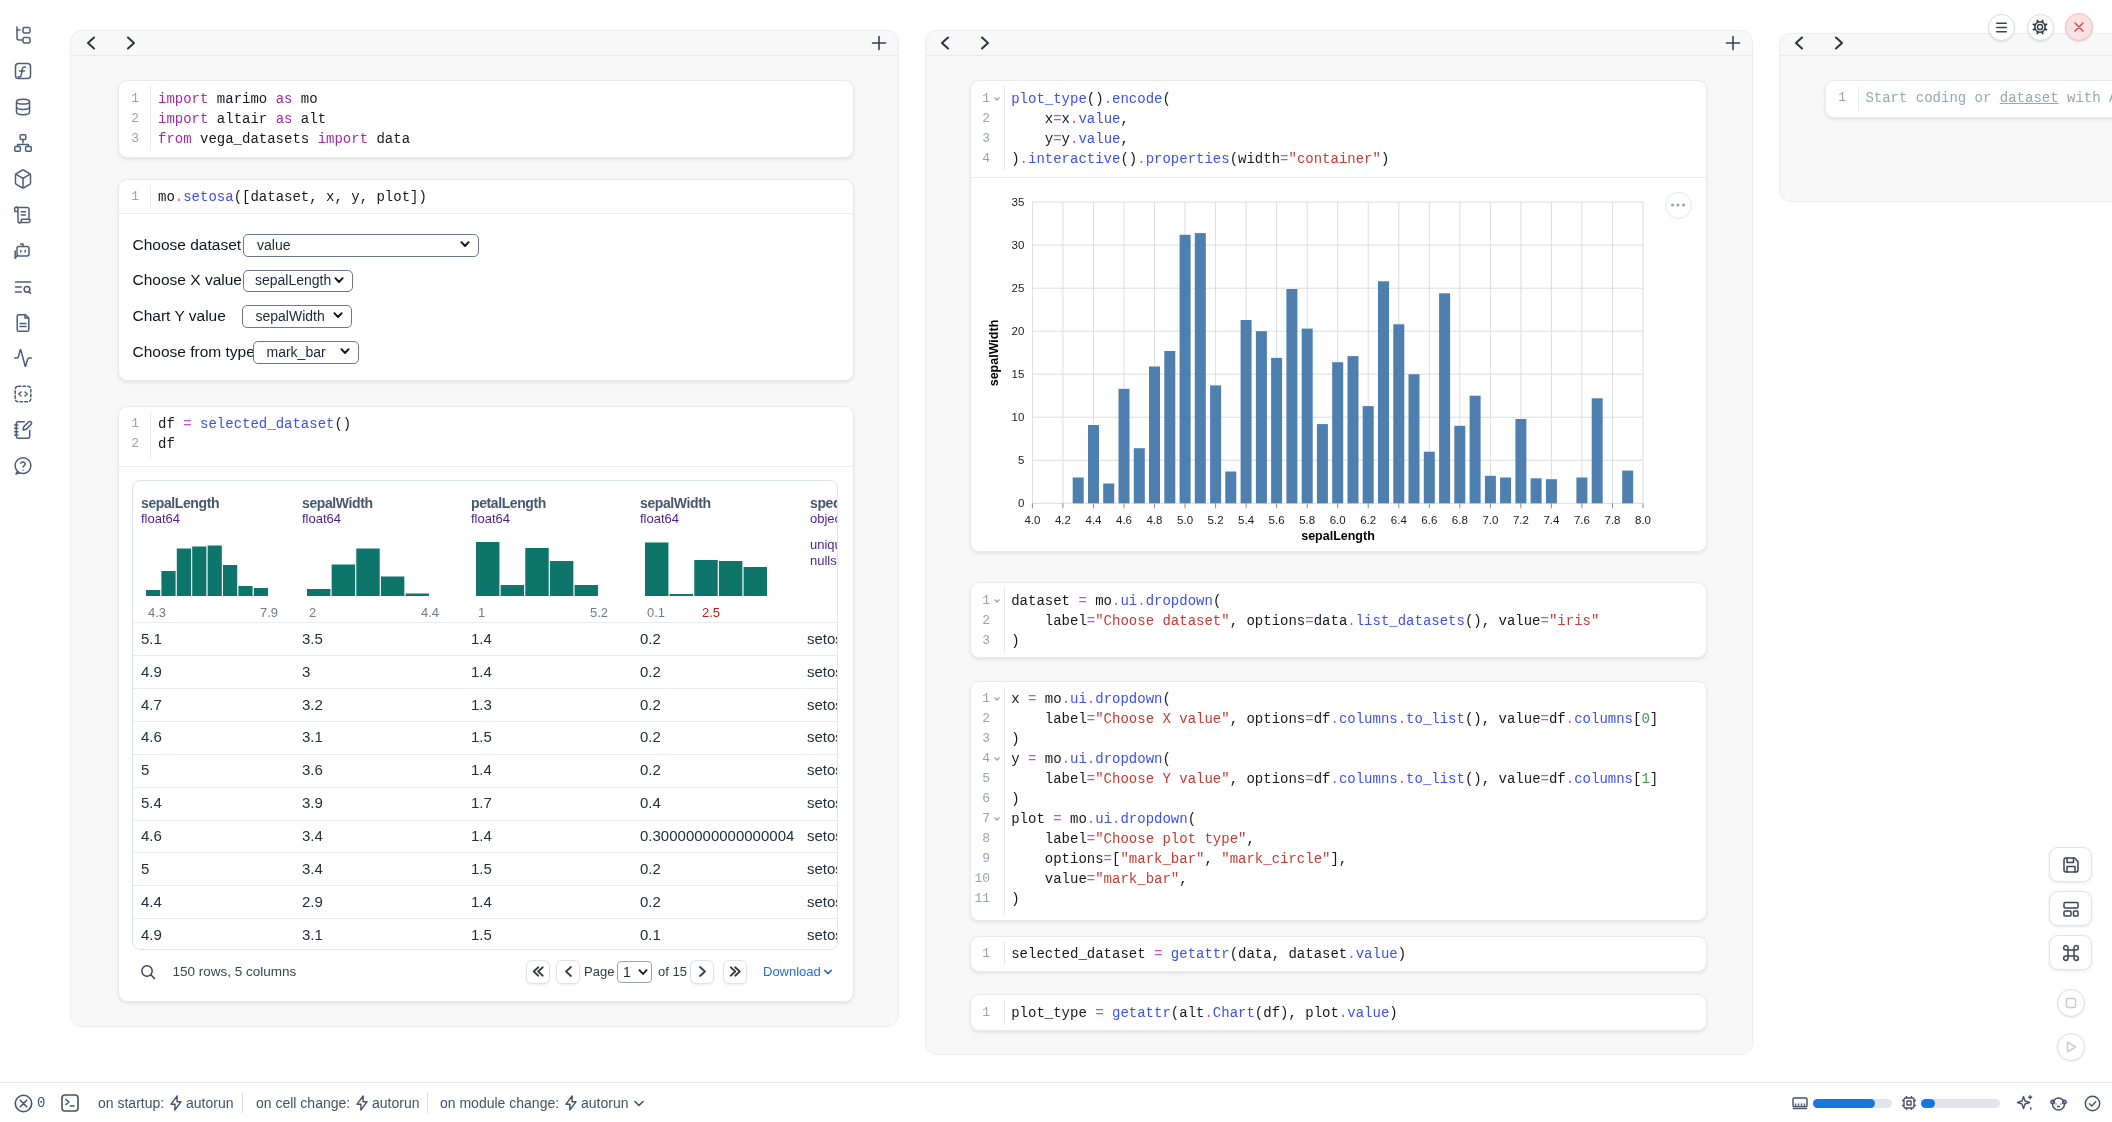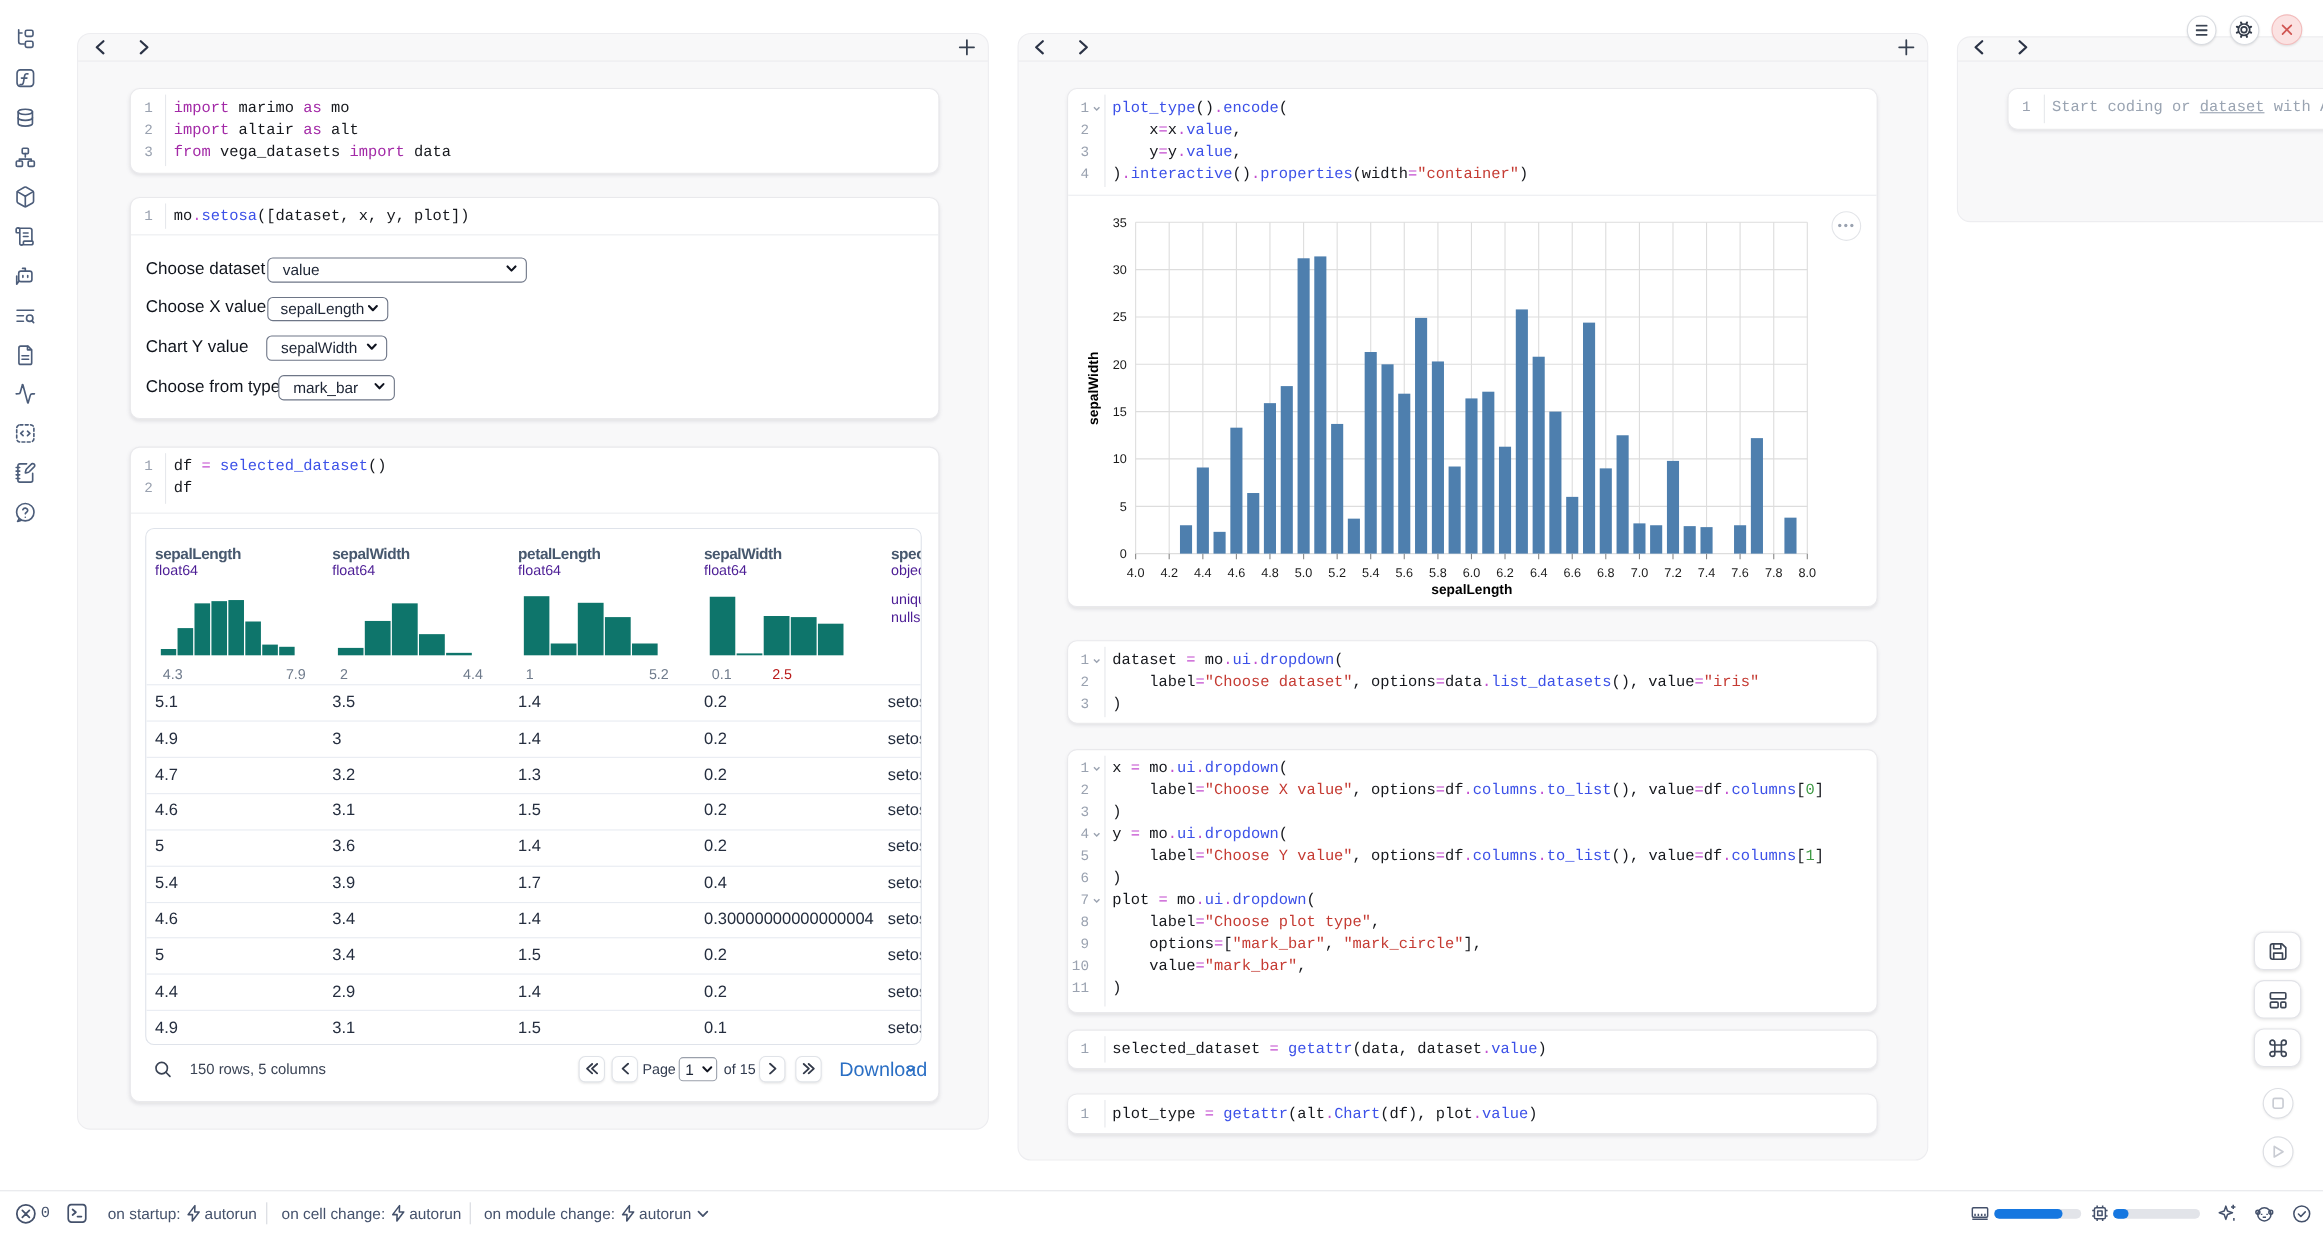--- a/index.html
+++ b/index.html
@@ -310,21 +310,21 @@
 <div class="sbtxt" style="left:658px;top:962px;font-size:13px;color:#303a4e">of 15</div>
 <div class="pagebtn" style="left:690px;top:960px"></div>
 <svg class="abs" style="left:696.5px;top:966px" width="11" height="11" viewBox="0 0 11 11">
     <path d="M3.025 1.0 L7.975 5.5 L3.025 10.0" fill="none" stroke="#333a4a" stroke-width="1.7" stroke-linecap="round" stroke-linejoin="round"></path>
   </svg>
 <div class="pagebtn" style="left:723px;top:960px"></div>
 <svg class="abs" style="left:727px;top:966px" width="16" height="11" viewBox="0 0 16 11">
     <path d="M3.6624999999999996 1.25 L8.3375 5.5 L3.6624999999999996 9.75" fill="none" stroke="#333a4a" stroke-width="1.7" stroke-linecap="round" stroke-linejoin="round"></path>
     <path d="M8.1625 1.25 L12.8375 5.5 L8.1625 9.75" fill="none" stroke="#333a4a" stroke-width="1.7" stroke-linecap="round" stroke-linejoin="round"></path>
   </svg>
-<div class="sbtxt" style="left:763px;top:962px;font-size:18px;color:#2b6fc4">Download</div>
+<div class="sbtxt" style="left:763px;top:962px;font-size:13px;color:#2b6fc4">Download</div>
 <svg class="abs" style="left:823px;top:969px" width="10" height="7" viewBox="0 0 10 7">
     <path d="M1.8 1.4 L5 4.6 L8.2 1.4" fill="none" stroke="#2b6fc4" stroke-width="1.6" stroke-linecap="round" stroke-linejoin="round"></path>
   </svg>
 <div class="cell" style="left:970px;top:79.5px;width:737px;height:472.5px"></div>
 <div class="abs" style="left:1004px;top:86px;width:1px;height:84px;background:#e6e8ec"></div>
 <div class="ln" style="left:960px;top:88.5px">1</div>
 <div class="ln" style="left:960px;top:108.5px">2</div>
 <div class="ln" style="left:960px;top:128.5px">3</div>
 <div class="ln" style="left:960px;top:148.5px">4</div>
 <svg class="abs" style="left:993px;top:95.5px" width="8" height="6" viewBox="0 0 8 6">

